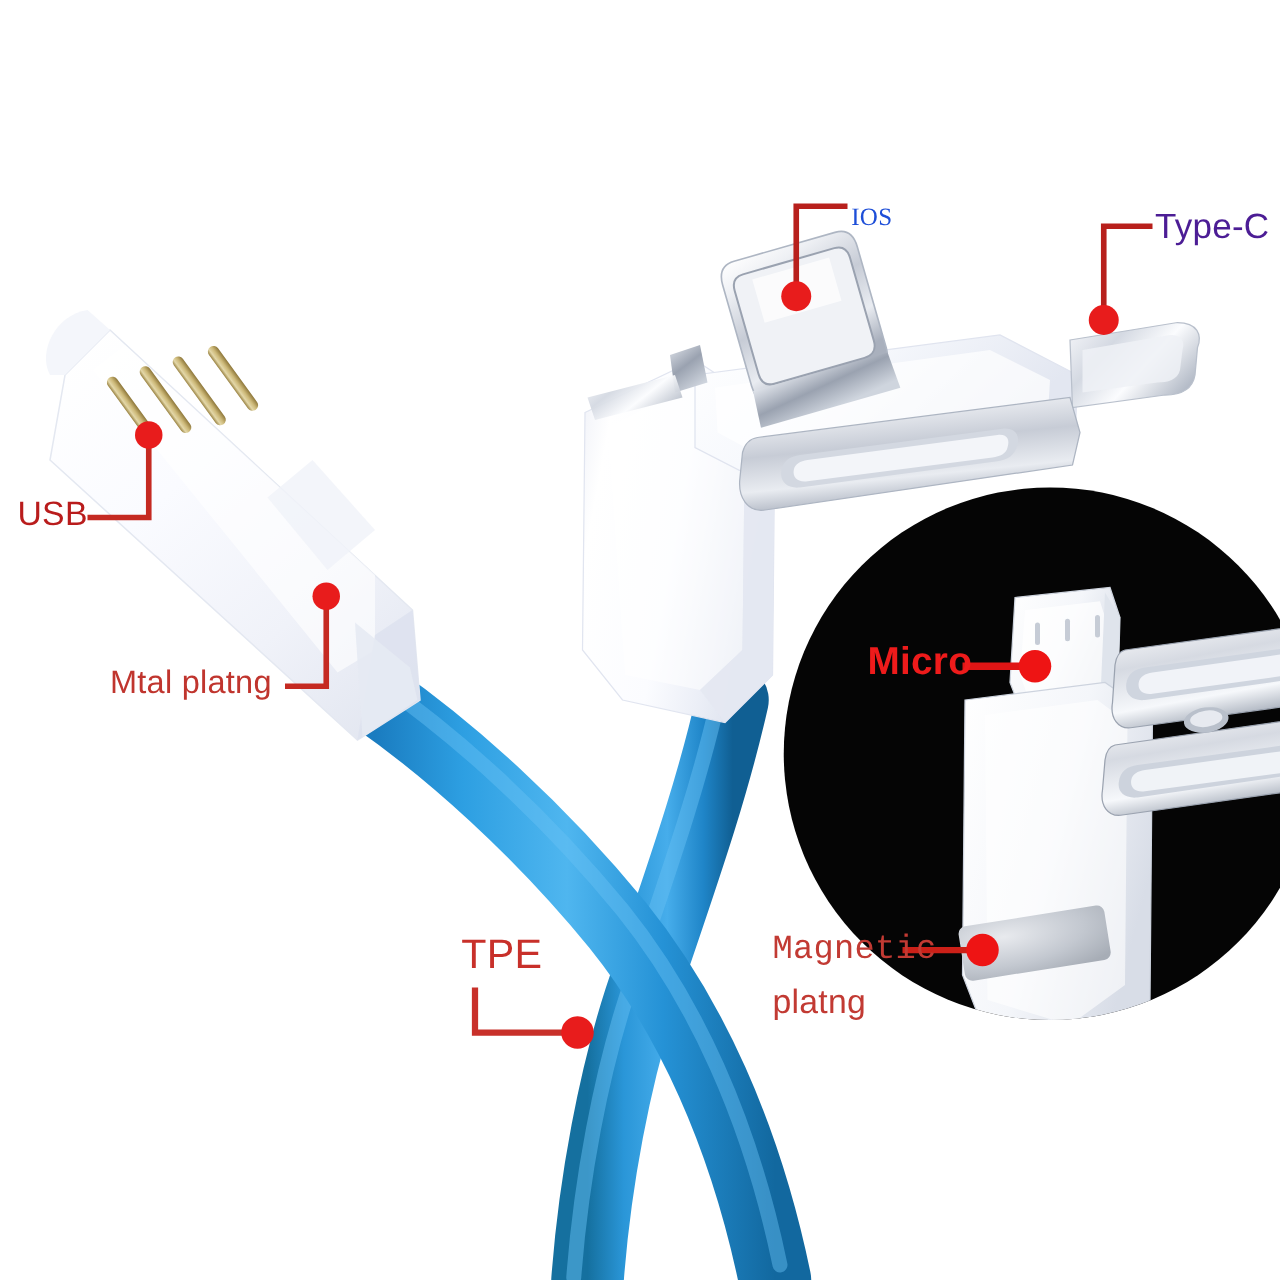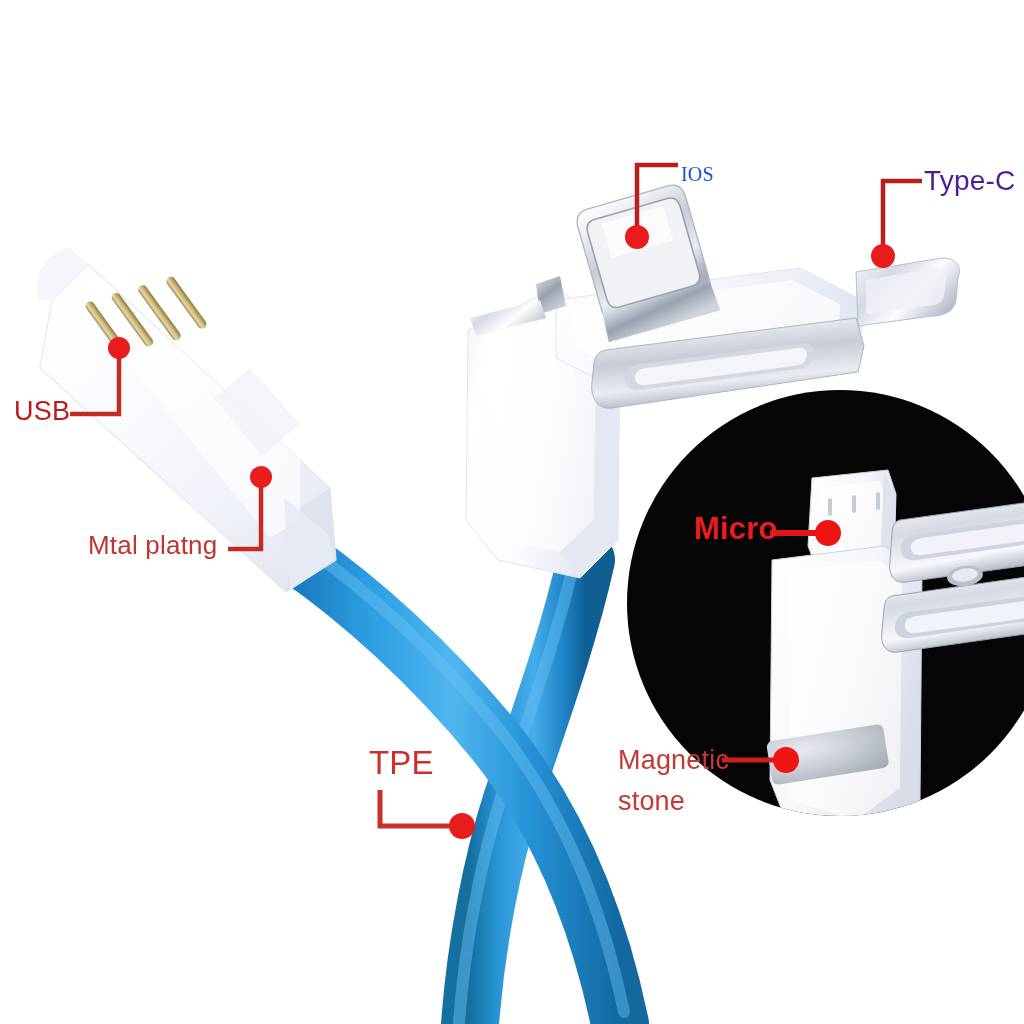--- a/index.html
+++ b/index.html
@@ -25,21 +25,21 @@
     line-height: 1.12;
     letter-spacing: 0.2px;
     user-select: none;
   }
   .ann-usb       { left: 14px;  top: 396px;  font-size: 27px; color: #b91c1c; font-family: Liberation Sans, sans-serif; }
   .ann-metal     { left: 88px;  top: 531px;  font-size: 26px; color: #c0352e; font-family: "Liberation Sans", sans-serif; text-align: right; }
   .ann-ios       { left: 681px; top: 149px;  font-size: 20px; color: #1d4ed8; font-family: "Liberation Serif", serif; margin-top: 14px; }
   .ann-typec     { left: 924px; top: 165px;  font-size: 28px; color: #4c1d95; font-family: "Liberation Sans", sans-serif; }
   .ann-tpe       { left: 337px; top: 745px;  font-size: 33px; color: #c8302a; font-family: "Liberation Sans", sans-serif; margin-left: 32px; }
   .ann-micro     { left: 694px; top: 512px;  font-size: 31px; color: #ee1b1b; font-weight: 700; font-family: "Liberation Sans", sans-serif; }
-  .ann-magnetic  { left: 618px; top: 745px;  font-size: 27px; color: #c23a33; font-family: Liberation Sans, sans-serif; }
+  .ann-magnetic  { left: 618px; top: 745px;  font-size: 27px; color: #c23a33; font-family: Liberation Mono, monospace; }
   .ann-magnetic2 { left: 618px; top: 786px;  font-size: 27px; color: #c23a33; font-family: "Liberation Sans", sans-serif; }
   .ann-back      { left: 836px; top: 824px;  font-size: 56px; color: #111111; font-family: "Liberation Sans", sans-serif; }
 </style>
 </head>
 <body>
 
 <div id="stage">
 
   <svg class="layer" viewBox="0 0 1024 1024">
     <defs>
@@ -347,15 +347,15 @@
     </g>
   </svg>
 
   <div class="ann ann-usb">USB</div>
   <div class="ann ann-metal">Mtal platng</div>
   <div class="ann ann-ios">IOS</div>
   <div class="ann ann-typec">Type-C</div>
   <div class="ann ann-tpe">TPE</div>
   <div class="ann ann-micro">Micro</div>
   <div class="ann ann-magnetic">Magnetic</div>
-  <div class="ann ann-magnetic2">stone</div>
+  <div class="ann ann-magnetic2">platng</div>
 
 </div>
 
 </body></html>

